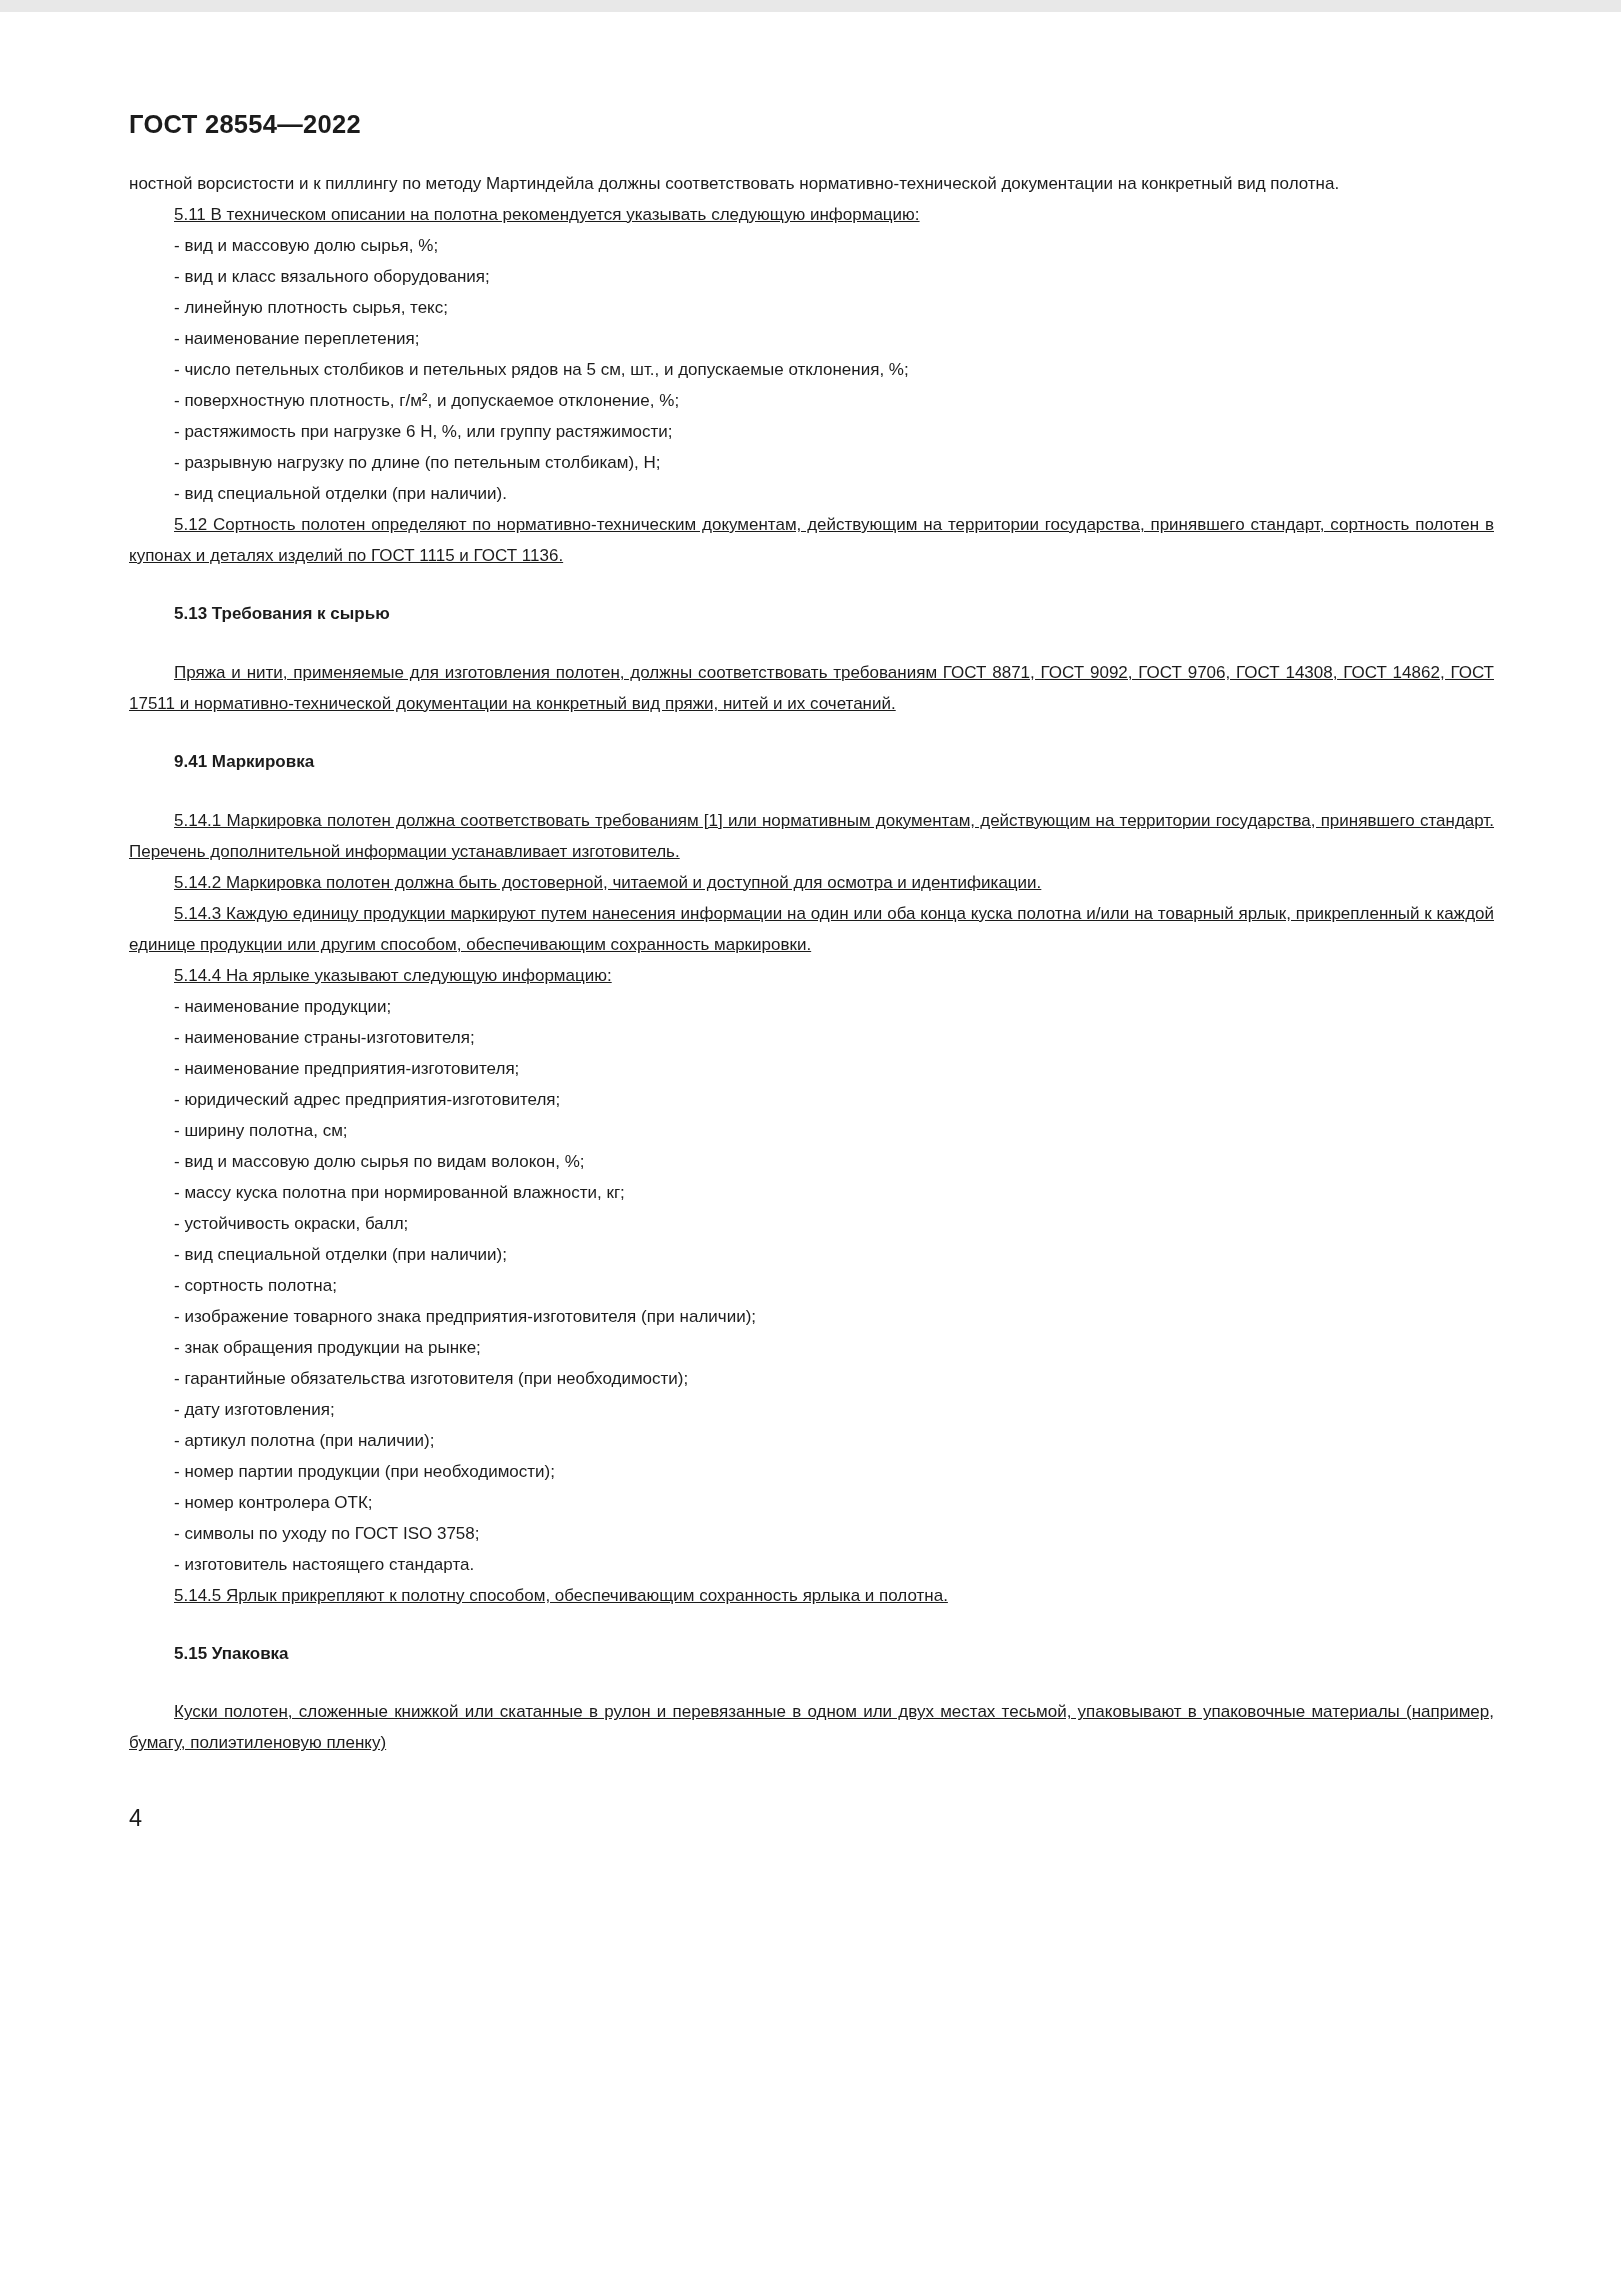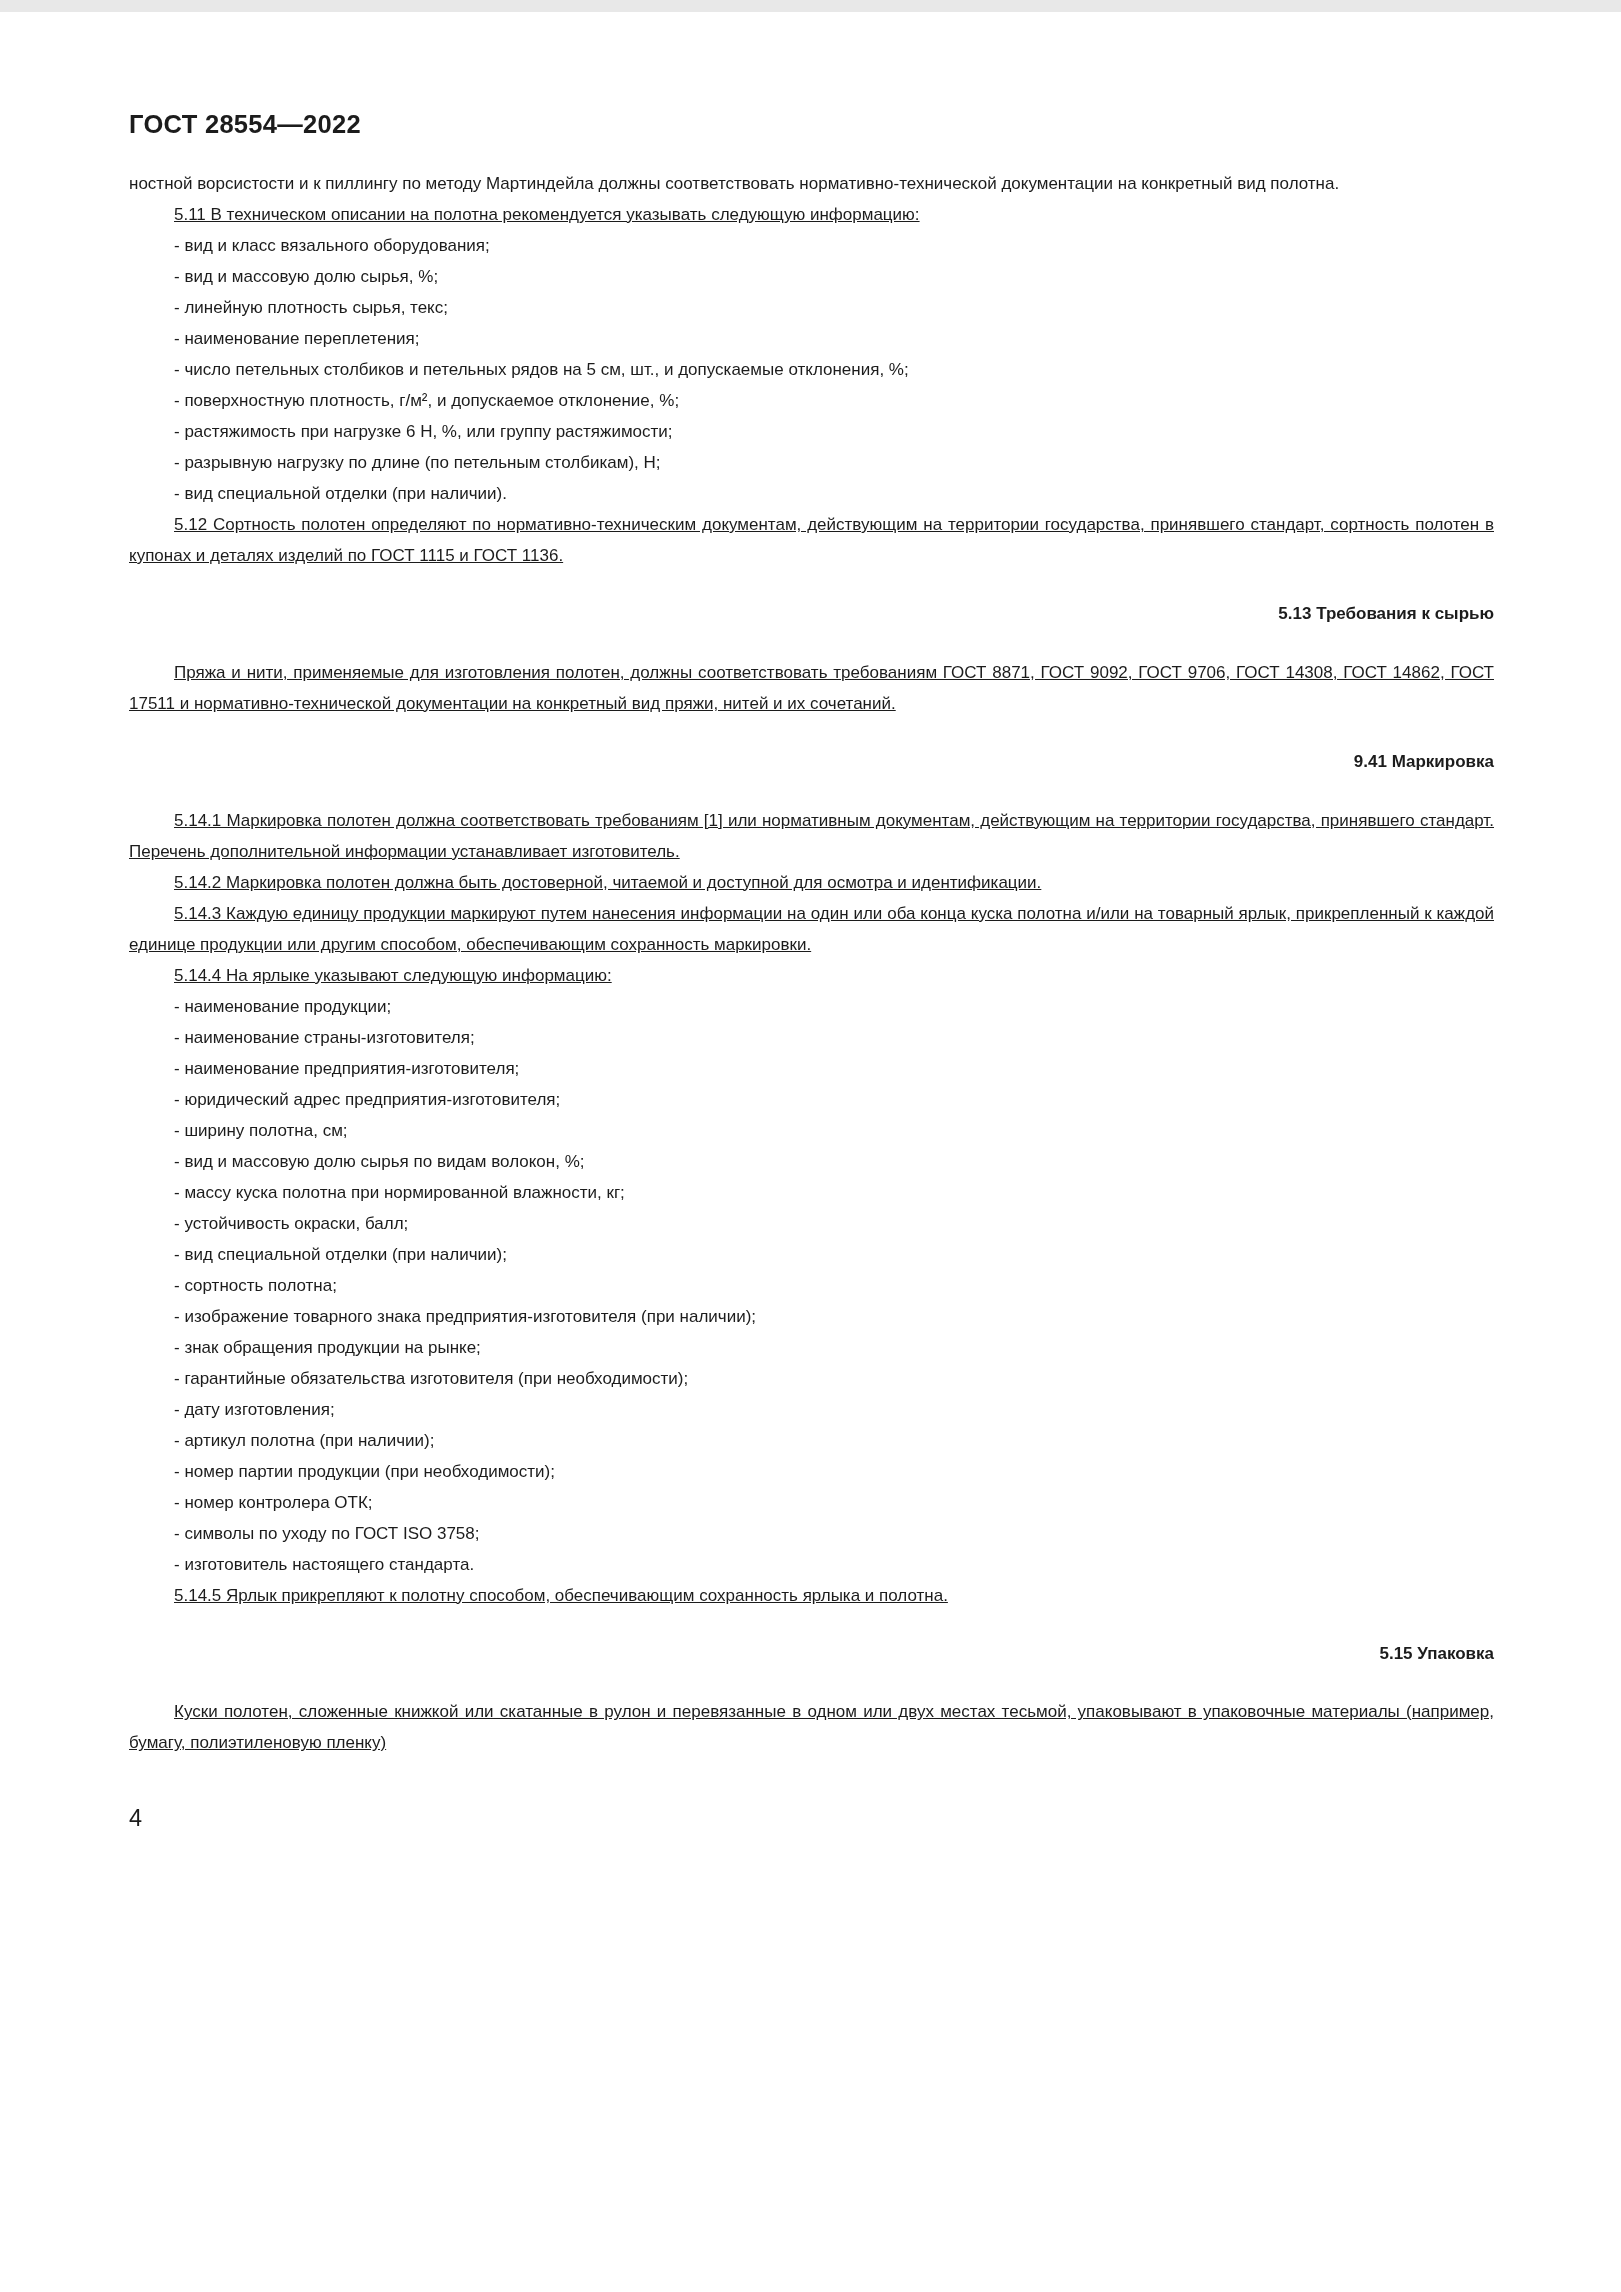--- a/index.html
+++ b/index.html
@@ -39,39 +39,39 @@
   }
   .list-item {
     margin: 0;
     padding-left: 45px;
     text-align: left;
     white-space: normal;
   }
   .section-heading {
     font-weight: bold;
     margin: 27.4px 0 27.4px 45px;
-    text-align: right;
+    text-align: left;
   }
   .page-number {
     margin-top: 47px;
     font-size: 23.5px;
     text-align: left;
   }
 </style>
 </head>
 <body>
 
 <div class="page">
   <div class="doc-header">ГОСТ 28554—2022</div>
 
   <div class="content">
       <div class="para">ностной ворсистости и к пиллингу по методу Мартиндейла должны соответствовать нормативно-технической документации на конкретный вид полотна.</div>
       <div class="para indent">5.11 В техническом описании на полотна рекомендуется указывать следующую информацию:</div>
+      <div class="list-item">- вид и массовую долю сырья, %;</div>
       <div class="list-item">- вид и класс вязального оборудования;</div>
-      <div class="list-item">- вид и массовую долю сырья, %;</div>
       <div class="list-item">- линейную плотность сырья, текс;</div>
       <div class="list-item">- наименование переплетения;</div>
       <div class="list-item">- число петельных столбиков и петельных рядов на 5 см, шт., и допускаемые отклонения, %;</div>
       <div class="list-item">- поверхностную плотность, г/м², и допускаемое отклонение, %;</div>
       <div class="list-item">- растяжимость при нагрузке 6 Н, %, или группу растяжимости;</div>
       <div class="list-item">- разрывную нагрузку по длине (по петельным столбикам), Н;</div>
       <div class="list-item">- вид специальной отделки (при наличии).</div>
       <div class="para indent">5.12 Сортность полотен определяют по нормативно-техническим документам, действующим на территории государства, принявшего стандарт, сортность полотен в купонах и деталях изделий по ГОСТ 1115 и ГОСТ 1136.</div>
       <div class="section-heading">5.13 Требования к сырью</div>
       <div class="para indent">Пряжа и нити, применяемые для изготовления полотен, должны соответствовать требованиям ГОСТ 8871, ГОСТ 9092, ГОСТ 9706, ГОСТ 14308, ГОСТ 14862, ГОСТ 17511 и нормативно-технической документации на конкретный вид пряжи, нитей и их сочетаний.</div>

